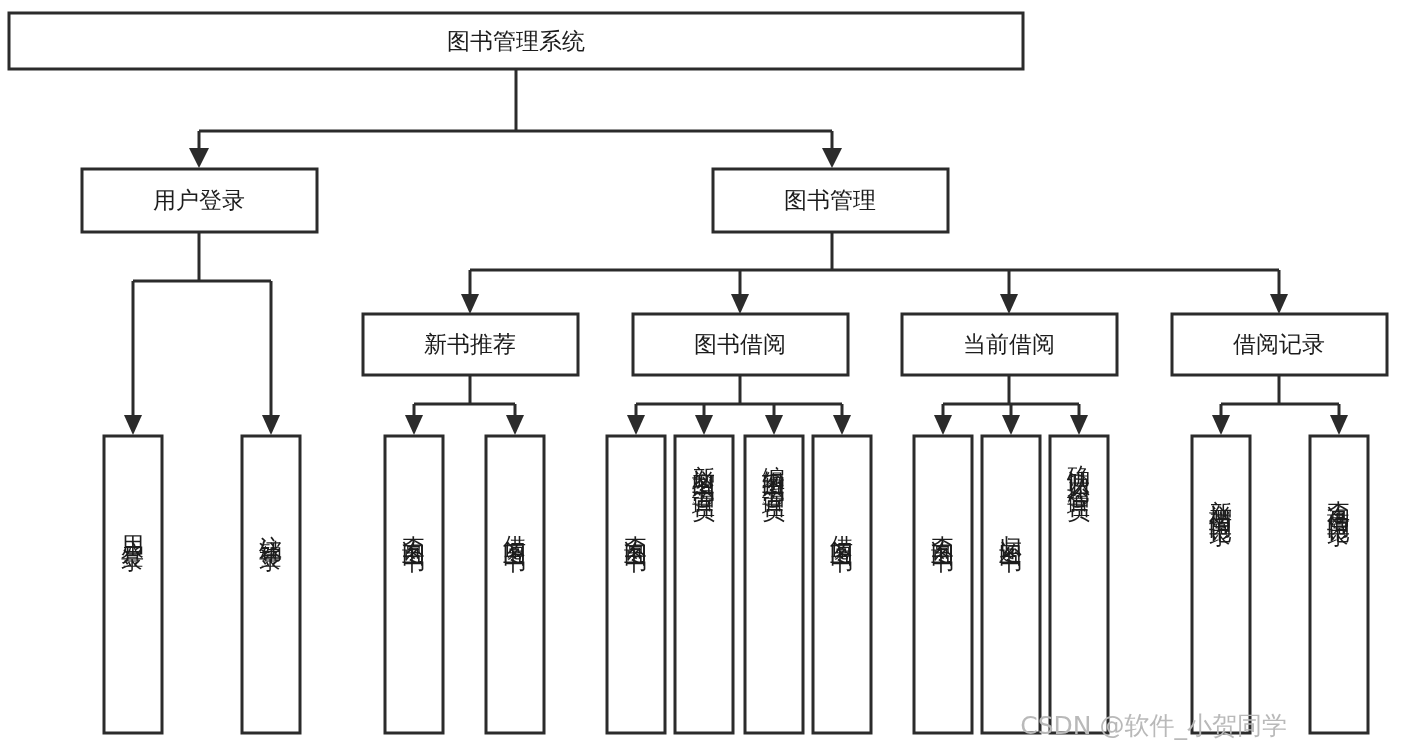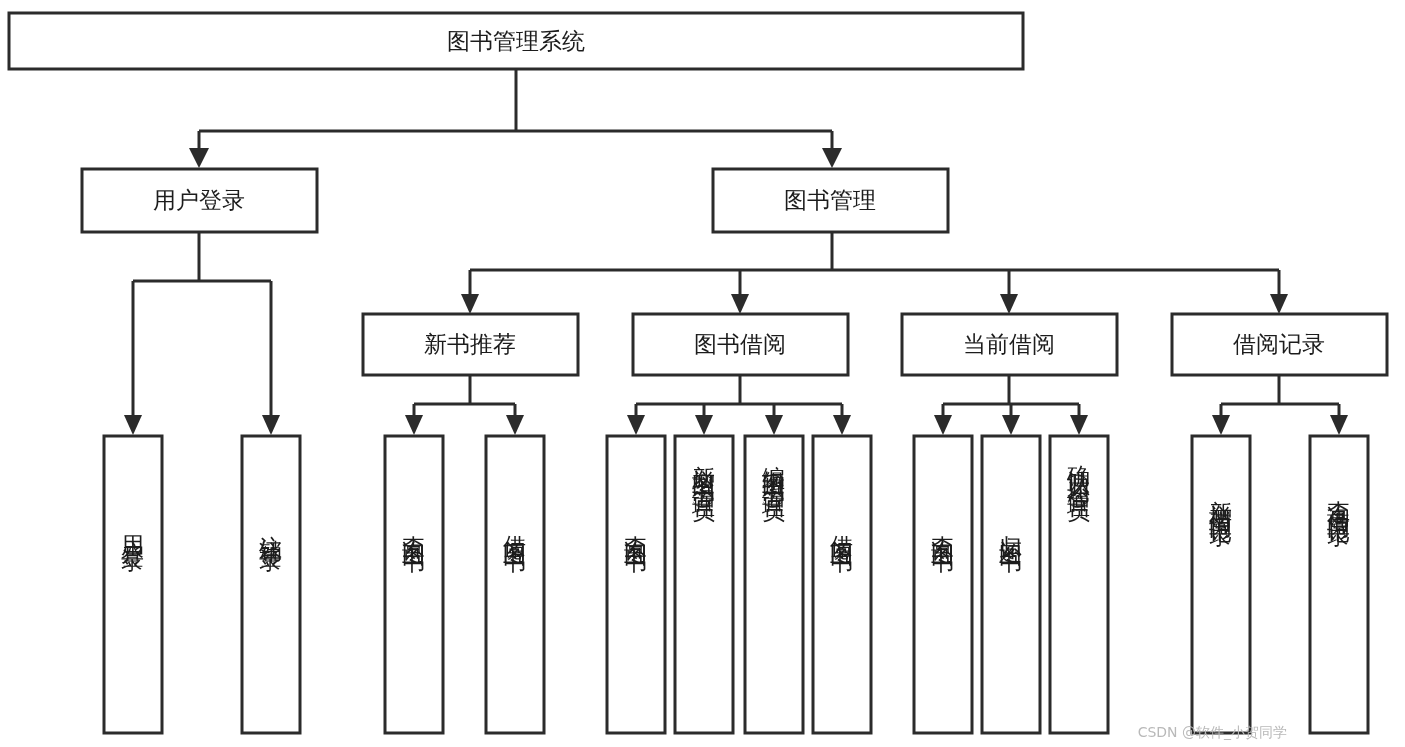--- a/index.html
+++ b/index.html
@@ -54,21 +54,21 @@
   }
   .arrow-head {
     fill: #2b2b2b;
     stroke: none;
   }
   .watermark {
     position: absolute;
     right: 8px;
     bottom: 5px;
     font-family: "DejaVu Sans", "Liberation Sans", sans-serif;
-    font-size: 14px;
+    font-size: 25px;
     color: #b9b9b9;
     white-space: nowrap;
     pointer-events: none;
     user-select: none;
   }
 </style>
 </head>
 <body>
 
 <div id="diagram-root">

